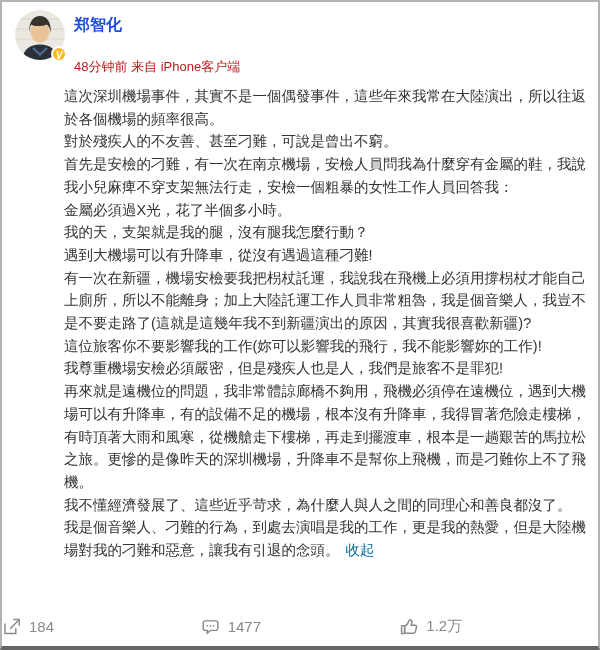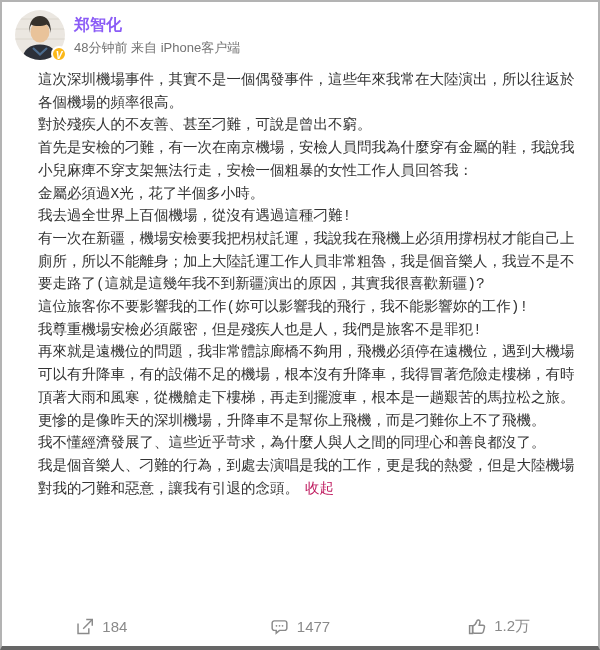--- a/index.html
+++ b/index.html
@@ -23,43 +23,42 @@
   }
   .vbadge{
     position:absolute;right:-2px;bottom:-2px;
     width:16px;height:16px;border-radius:50%;
     border:2px solid #fff;
     color:#fff;font-size:10px;font-weight:bold;line-height:16px;text-align:center;
     font-style:italic;
   }
   .header-text{margin-left:9px;padding-top:5px;}
   .username{
-    display:block;font-size:16px;font-weight:bold;color:#8b5cf6;
+    display:block;font-size:16px;font-weight:bold;color:#1d4ed8;
     text-decoration:none;cursor:pointer;
   }
-  .meta{margin-top:3px;font-size:13px;color:#737373;}
+  .meta{margin-top:22px;font-size:13px;color:#b91c1c;}
   
   .post-body{
-    padding:9px 12px 0 36px;
+    padding:9px 12px 0 62px;
     font-size:14.5px;line-height:22.7px;color:#333;
     word-break:break-all;
-    font-family:Liberation Mono, monospace;
   }
   .post-body p{margin:0;padding:0;}
   .collapse{
     text-decoration:none;cursor:pointer;margin-left:6px;
   }
   
   .footer{
     position:absolute;left:0;right:0;bottom:0;height:40px;
     display:flex;align-items:center;
     color:#8a8a8a;font-size:15px;
   }
   .action{
-    flex:1;display:flex;align-items:center;justify-content:center;
+    flex:1;display:flex;align-items:center;justify-content:flex-start;
     gap:8px;cursor:pointer;height:100%;
   }
   .action svg{display:block;}
 </style>
 </head>
 <body>
 
 <div class="card">
 
   <div class="header">
@@ -82,28 +81,29 @@
       <a class="username">郑智化</a>
       <div class="meta">48分钟前 来自 iPhone客户端</div>
     </div>
   </div>
 
   <div class="post-body">
     <p>這次深圳機場事件，其實不是一個偶發事件，這些年來我常在大陸演出，所以往返於各個機場的頻率很高。</p>
     <p>對於殘疾人的不友善、甚至刁難，可說是曾出不窮。</p>
     <p>首先是安檢的刁難，有一次在南京機場，安檢人員問我為什麼穿有金屬的鞋，我說我小兒麻痺不穿支架無法行走，安檢一個粗暴的女性工作人員回答我：</p>
     <p>金屬必須過X光，花了半個多小時。</p>
-    <p>我去過全世界上百個機場，從沒有遇過這種刁難!</p>
+    <p>我的天，支架就是我的腿，沒有腿我怎麼行動？</p>
+    <p>遇到大機場可以有升降車，從沒有遇過這種刁難!</p>
     <p>有一次在新疆，機場安檢要我把枴杖託運，我說我在飛機上必須用撐枴杖才能自己上廁所，所以不能離身；加上大陸託運工作人員非常粗魯，我是個音樂人，我豈不是不要走路了(這就是這幾年我不到新疆演出的原因，其實我很喜歡新疆)?</p>
     <p>這位旅客你不要影響我的工作(妳可以影響我的飛行，我不能影響妳的工作)!</p>
     <p>我尊重機場安檢必須嚴密，但是殘疾人也是人，我們是旅客不是罪犯!</p>
     <p>再來就是遠機位的問題，我非常體諒廊橋不夠用，飛機必須停在遠機位，遇到大機場可以有升降車，有的設備不足的機場，根本沒有升降車，我得冒著危險走樓梯，有時頂著大雨和風寒，從機艙走下樓梯，再走到擺渡車，根本是一趟艱苦的馬拉松之旅。更慘的是像昨天的深圳機場，升降車不是幫你上飛機，而是刁難你上不了飛機。</p>
     <p>我不懂經濟發展了、這些近乎苛求，為什麼人與人之間的同理心和善良都沒了。</p>
     <p>
-      <span>我是個音樂人、刁難的行為，到處去演唱是我的工作，更是我的熱愛，但是大陸機場對我的刁難和惡意，讓我有引退的念頭。</span><a class="collapse" style="color: #be185d;">收起</a>
+      <span>我是個音樂人、刁難的行為，到處去演唱是我的工作，更是我的熱愛，但是大陸機場對我的刁難和惡意，讓我有引退的念頭。</span><a class="collapse" style="color: #0369a1;">收起</a>
     </p>
   </div>
 
   <div class="footer">
     <div class="action">
       <svg width="19" height="19" viewBox="0 0 22 22" fill="none" stroke="currentColor" stroke-width="1.7">
         <path d="M3.5 7.5 V19 H16 V13"></path>
         <path d="M9.5 13.5 L19.5 3.5"></path>
         <path d="M13 3 H20 V10"></path>
       </svg>

